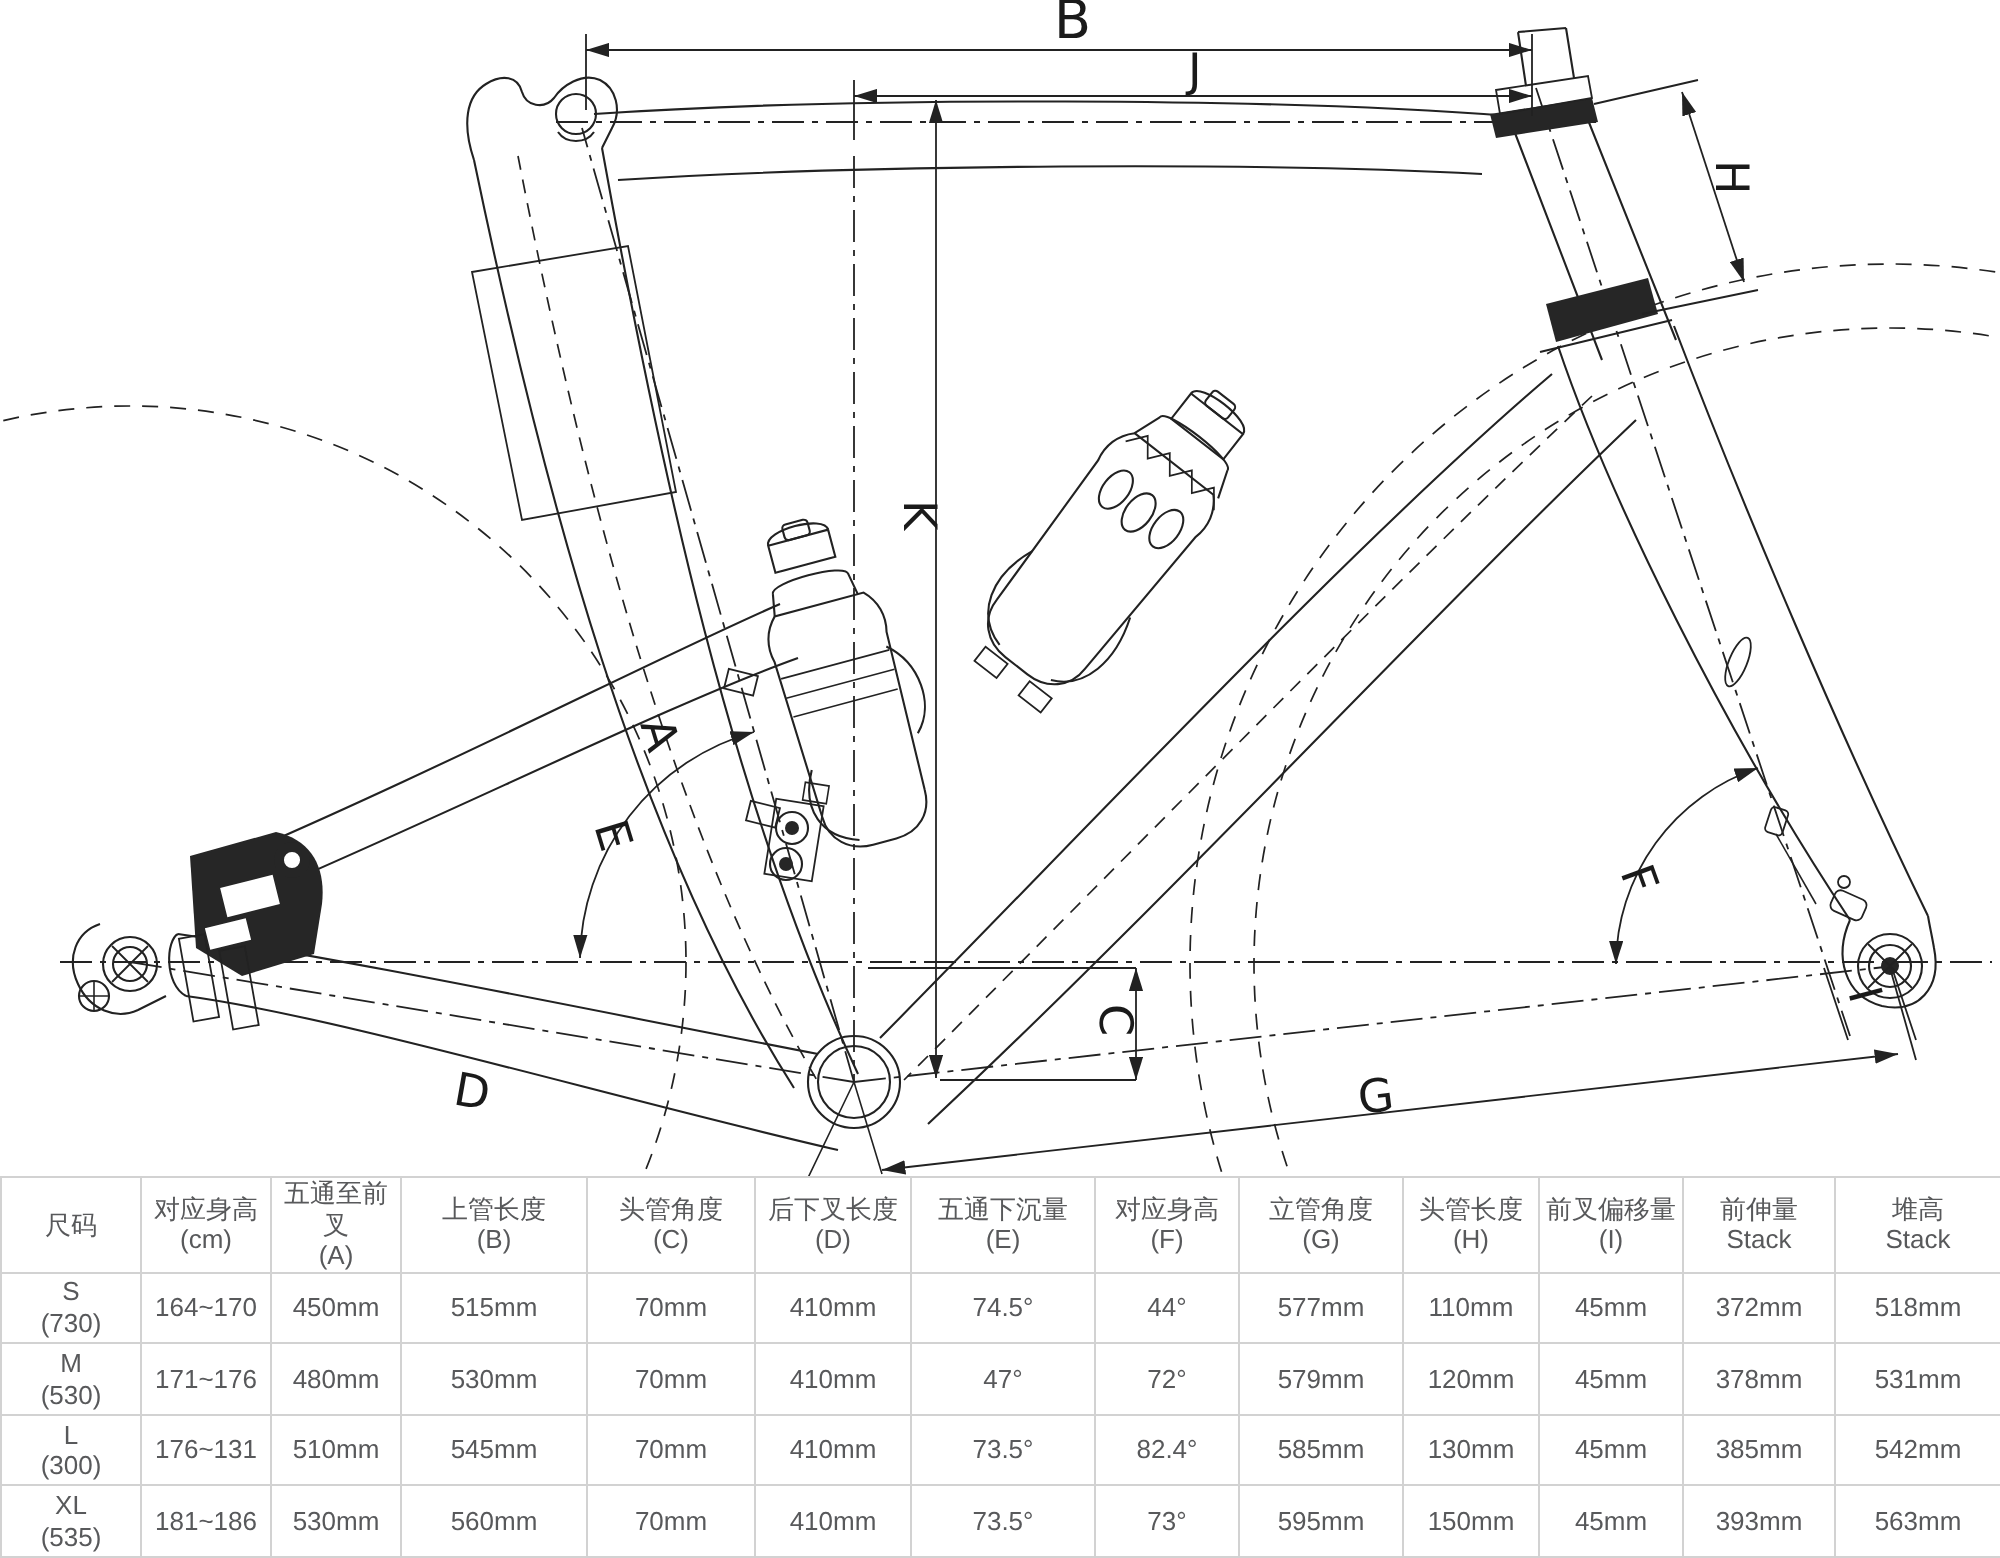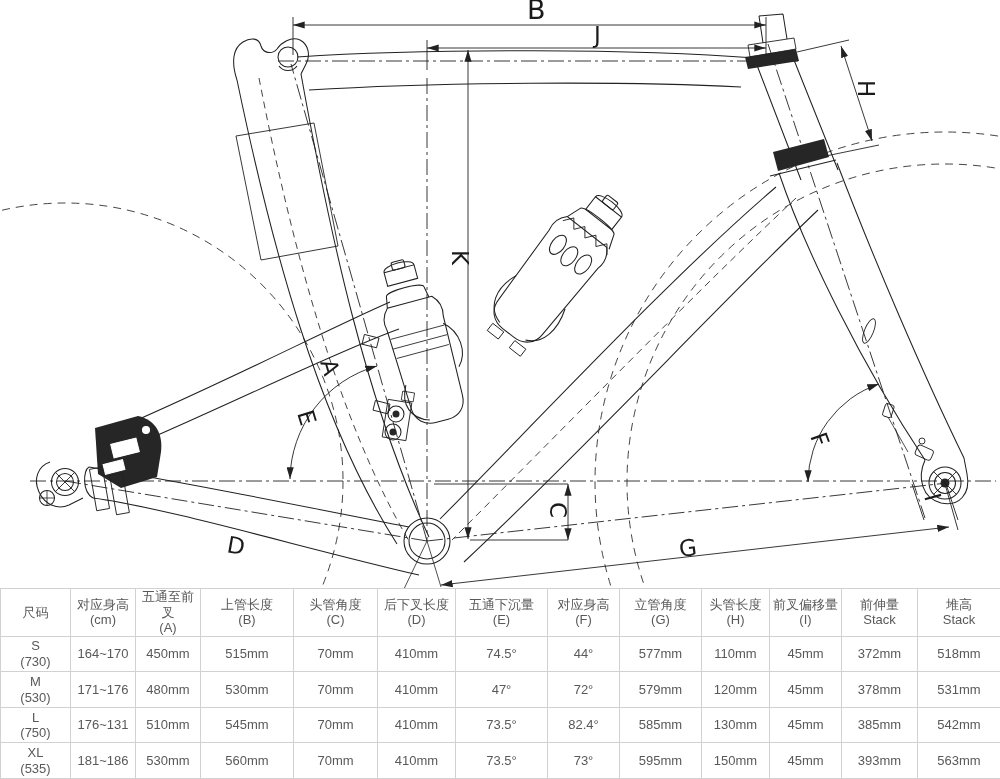--- a/index.html
+++ b/index.html
@@ -297,21 +297,21 @@
           <td>72°</td>
           <td>579mm</td>
           <td>120mm</td>
           <td>45mm</td>
           <td>378mm</td>
           <td>531mm</td>
         </tr>
         <tr>
           <td>
             <span class="cellline">L</span>
-            <span class="cellline">(750)</span>
+            <span class="cellline">(300)</span>
           </td>
           <td>176~131</td>
           <td>510mm</td>
           <td>545mm</td>
           <td>70mm</td>
           <td>410mm</td>
           <td>73.5°</td>
           <td>82.4°</td>
           <td>585mm</td>
           <td>130mm</td>

